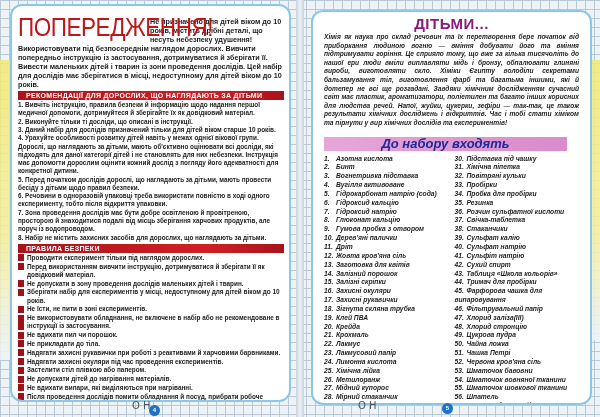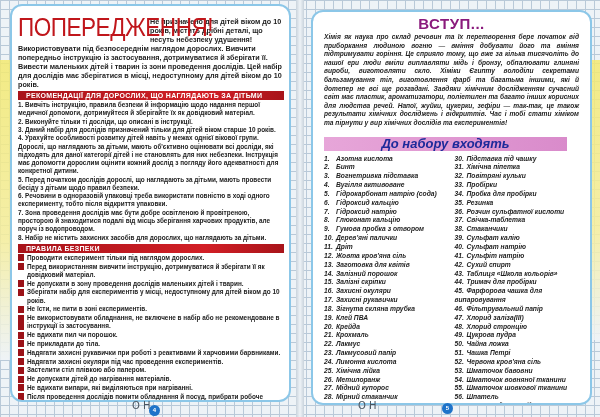--- a/index.html
+++ b/index.html
@@ -168,21 +168,21 @@
         <span>Після проведення дослідів помити обладнання й посуд, прибрати робоче місце, протерти поверхню столу. Потім ретельно помити руки з милом.</span>
       </div>
   </div>
 
 </div>
 
 <div class="molecule" style="left:132px;top:400px;">O H</div>
 <div class="page-num" style="left:149px;top:405px;">4</div>
 
 <div class="panel-right">
-  <div class="intro-title">ВСТУП...</div>
+  <div class="intro-title">ДІТЬМИ...</div>
   <div class="intro-text">Хімія як наука про склад речовин та їх перетворення бере початок від приборкання людиною вогню — вміння добувати його та вміння підтримувати горіння. Це сприяло тому, що вже за кілька тисячоліть до нашої ери люди вміли виплавляти мідь і бронзу, обпалювати глиняні вироби, виготовляти скло. Хіміки Єгипту володіли секретами бальзамування тіл, виготовлення фарб та багатьма іншими, які й дотепер не всі ще розгадані. Завдяки хімічним дослідженням сучасний світ має пластик, ароматизатори, поліетилен та багато інших корисних для людства речей. Напої, жуйки, цукерки, зефіри — так-так, це також результати хімічних досліджень і відкриттів. Час і тобі стати хіміком та пірнути у вир хімічних дослідів та експериментів!</div>
 
   <div class="kit-bar">До набору входять</div>
 
   <div class="kit-cols">
     <div class="kit-col" id="kit-left">
         <div><span class="n">1.</span><span>Азотна кислота</span></div>
         <div><span class="n">2.</span><span>Бинт</span></div>
         <div><span class="n">3.</span><span>Вогнетривка підставка</span></div>
         <div><span class="n">4.</span><span>Вугілля активоване</span></div>

